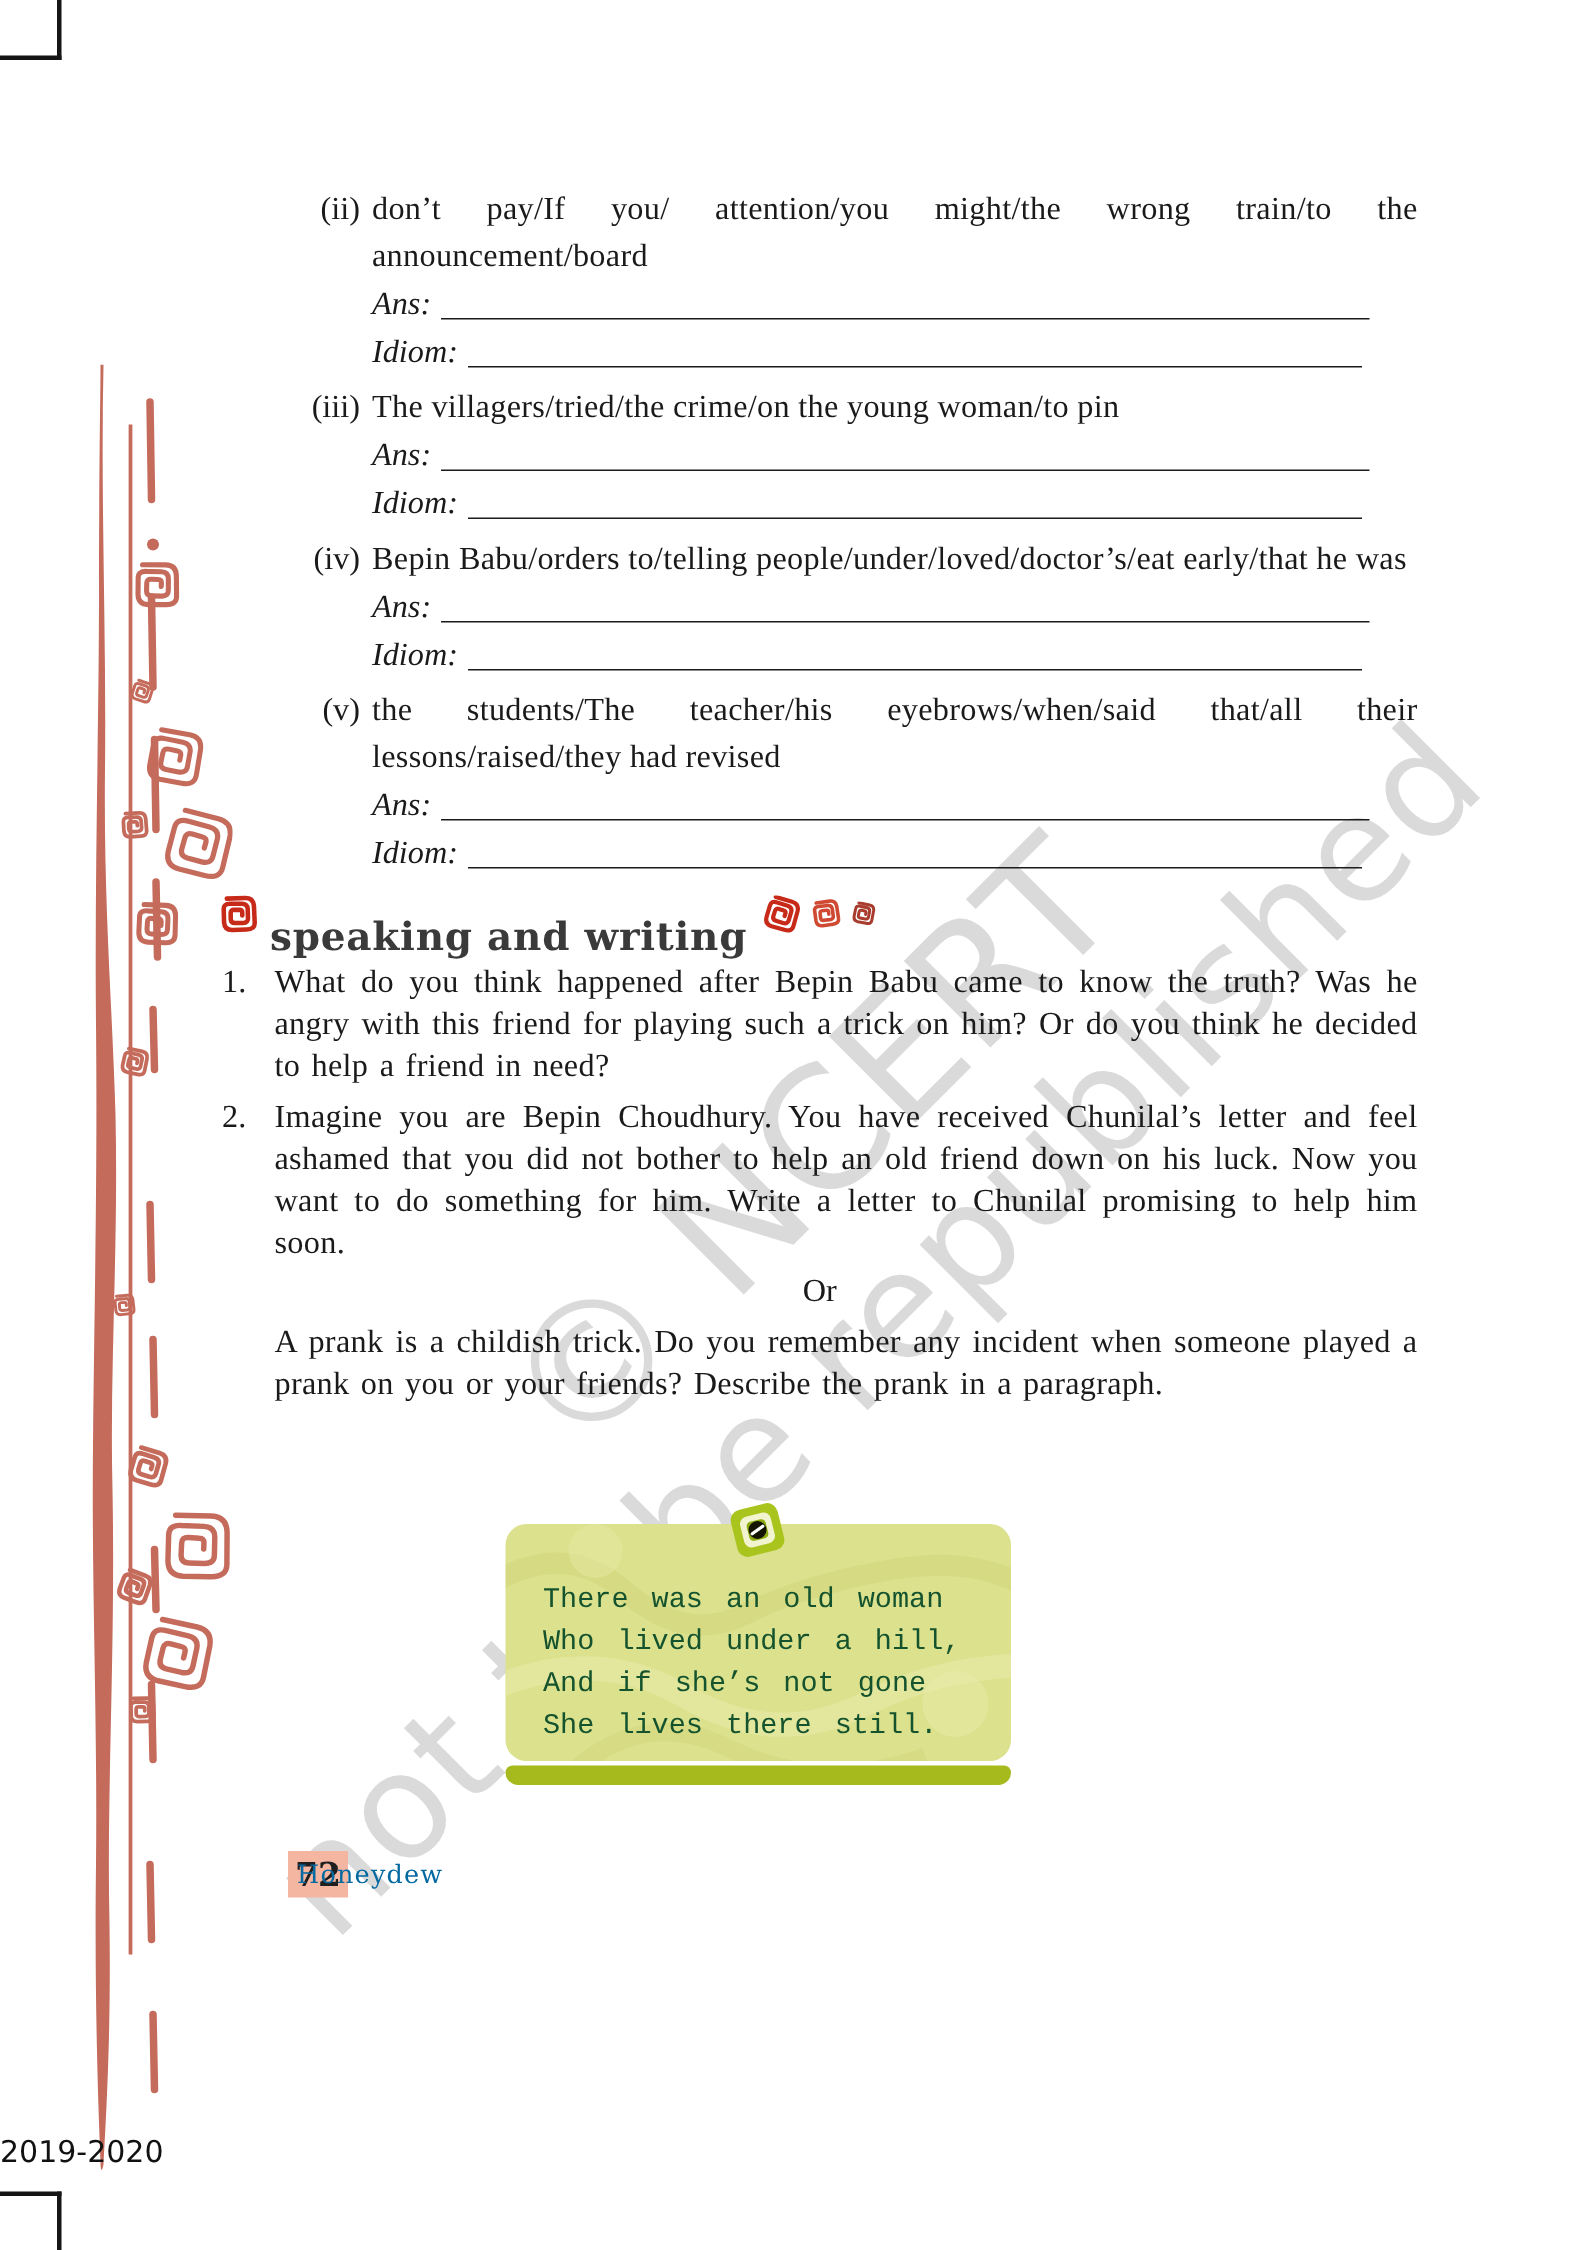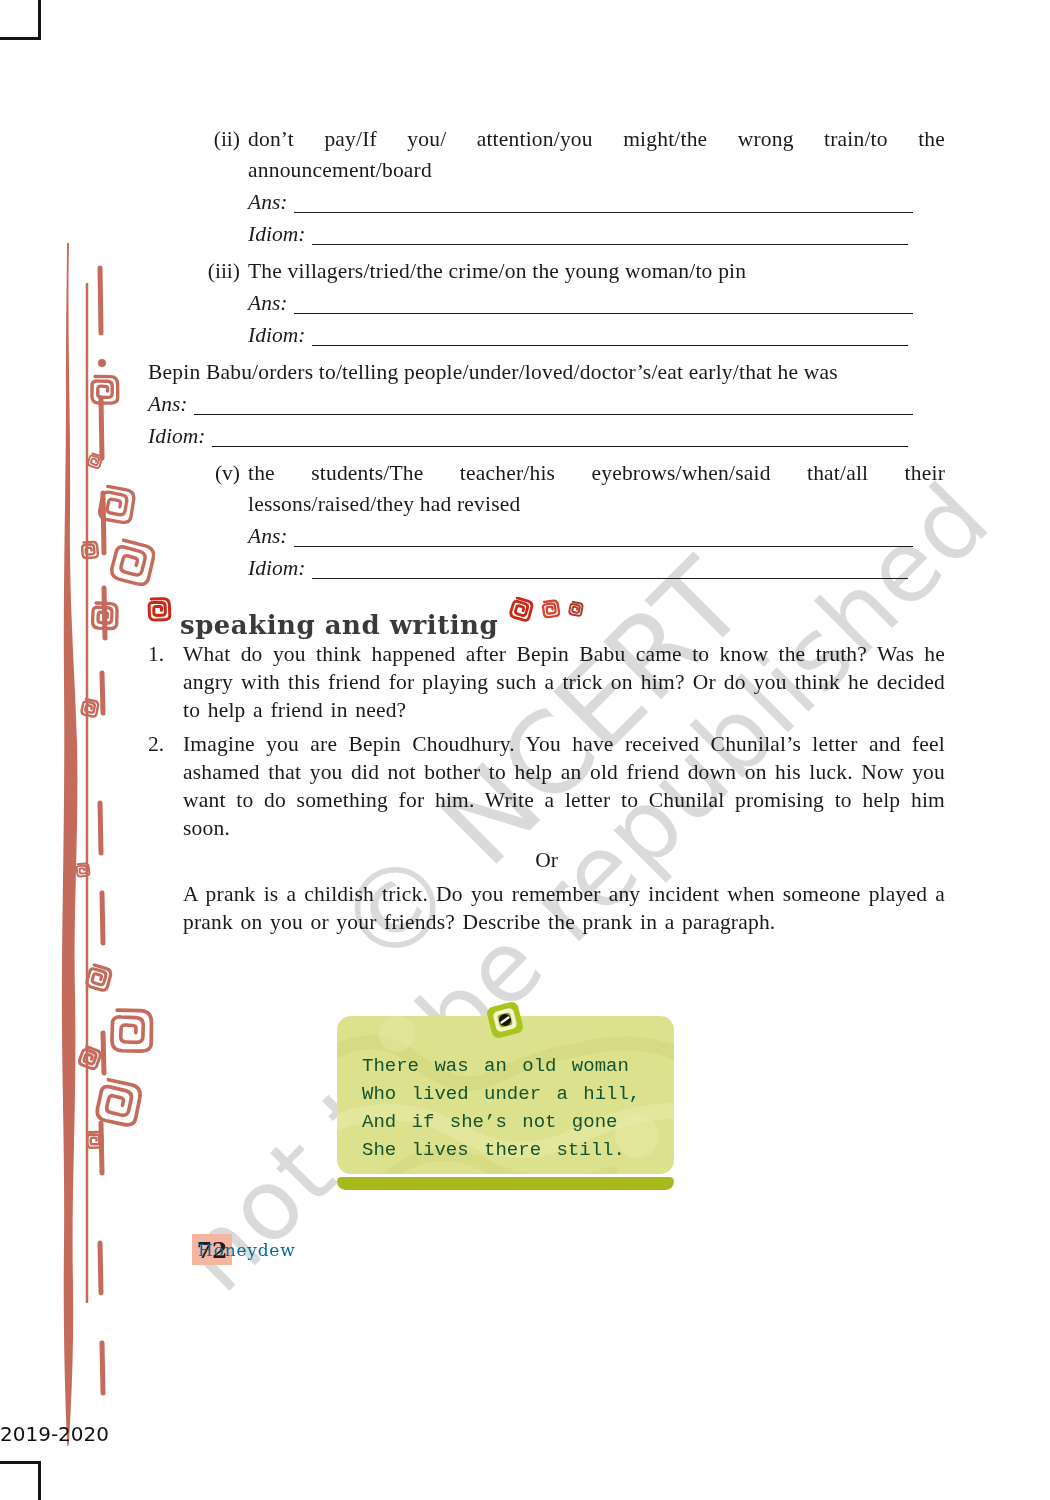--- a/index.html
+++ b/index.html
@@ -150,20 +150,21 @@
           <span class="rule"></span>
         </div>
         <div class="blank-row idiom">
           <span class="blabel">Idiom:</span>
           <span class="rule"></span>
         </div>
       </div>
     </div>
 
     <div class="jumble-item">
+      <div class="jlabel">(iv)</div>
       <div class="jbody">
         <div class="jtext">Bepin Babu/orders to/telling people/under/loved/doctor’s/eat early/that he was</div>
         <div class="blank-row ans">
           <span class="blabel">Ans:</span>
           <span class="rule"></span>
         </div>
         <div class="blank-row idiom">
           <span class="blabel">Idiom:</span>
           <span class="rule"></span>
         </div>

